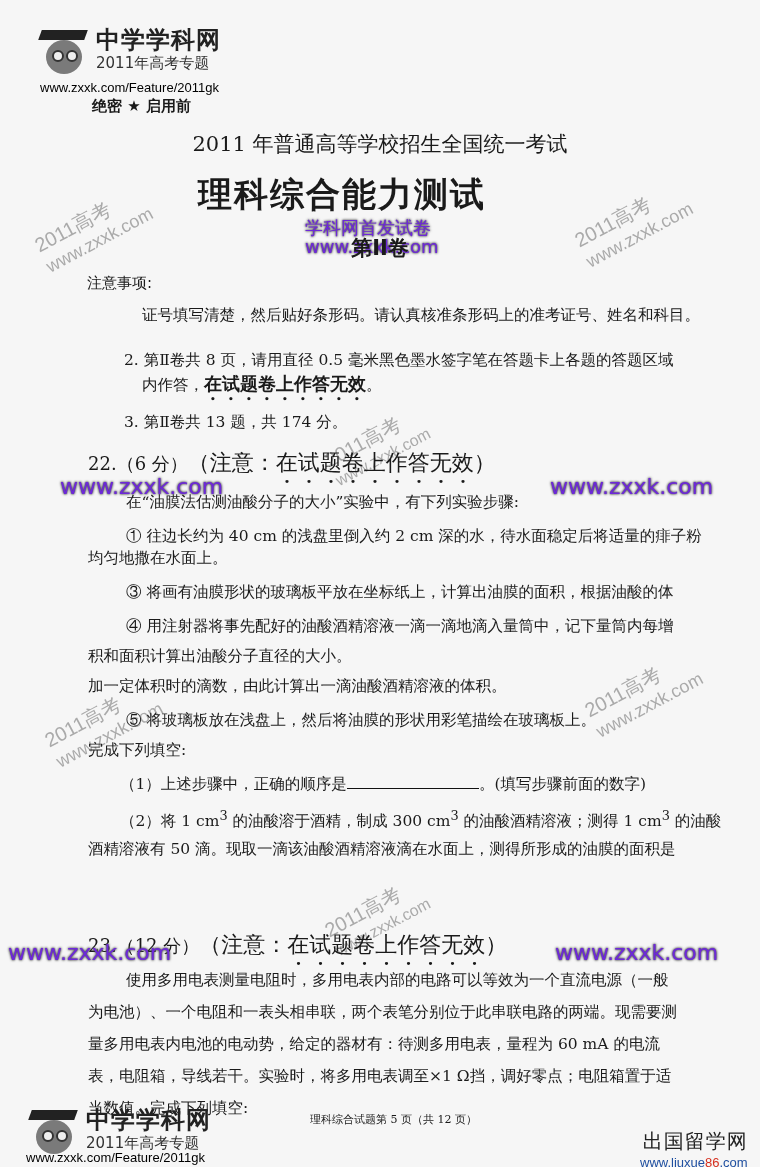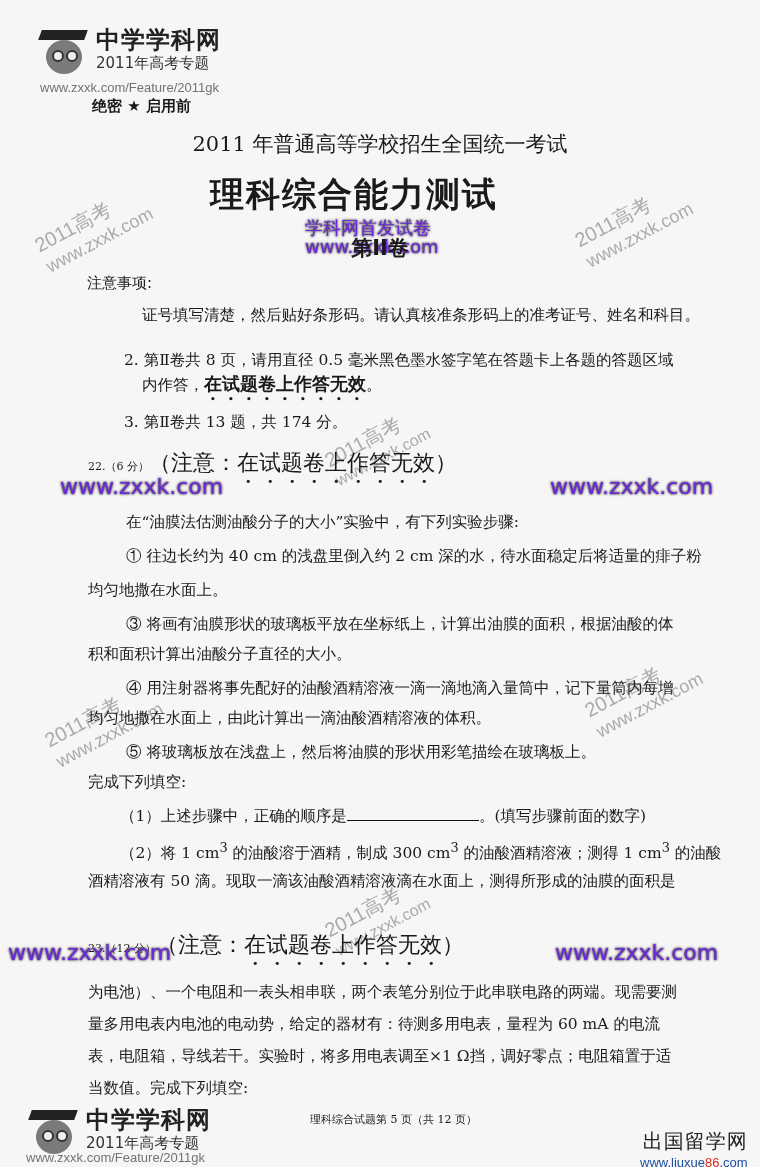--- a/index.html
+++ b/index.html
@@ -6,33 +6,33 @@
   body{width:760px;height:1167px;background:#f6f6f6;position:relative;overflow:hidden;
        font-family:"DejaVu Serif","Liberation Serif",serif;color:#1a1a1a;}
   .abs{position:absolute;}
   .logo{display:flex;align-items:flex-start;}
   .mascot{width:52px;height:52px;position:relative;}
   .mascot .head{position:absolute;left:6px;top:14px;width:36px;height:34px;border-radius:50%;background:#7a7a7a;}
   .mascot .eye{position:absolute;top:24px;width:8px;height:8px;border-radius:50%;background:#eee;border:2px solid #333;}
   .mascot .cap{position:absolute;left:0;top:4px;width:46px;height:10px;background:#222;transform:skewX(-20deg);}
   .logo-title{font-family:"DejaVu Sans",sans-serif;font-weight:bold;font-size:24px;color:#222;letter-spacing:1px;line-height:28px;}
   .logo-sub{font-family:"DejaVu Sans",sans-serif;font-size:15px;color:#333;line-height:18px;}
-  .url{font-family:"Liberation Sans",sans-serif;font-size:13px;color:#737373;}
+  .url{font-family:"Liberation Sans",sans-serif;font-size:13px;color:#000000;}
   .secret{font-family:"DejaVu Sans",sans-serif;font-size:15px;font-weight:bold;}
   .exam-title{font-size:21px;left:0;width:760px;text-align:center;top:130px;}
-  .subject-title{font-family:"DejaVu Sans",sans-serif;font-weight:bold;font-size:34px;left:12px;width:684px;text-align:center;top:172px;letter-spacing:2px;}
+  .subject-title{font-family:"DejaVu Sans",sans-serif;font-weight:bold;font-size:34px;left:0;width:684px;text-align:center;top:172px;letter-spacing:2px;}
   .volume{font-family:"DejaVu Sans",sans-serif;font-weight:bold;font-size:21px;left:0;width:760px;text-align:center;top:234px;}
   .wm-text{font-family:"DejaVu Sans",sans-serif;color:#6d28d9;text-shadow:0 0 3px #555,0 0 2px #333;}
   .diag{font-family:"Liberation Sans",sans-serif;color:#aaa;transform:rotate(-28deg);transform-origin:left top;}
   .para{font-size:15.5px;line-height:20px;}
   .notice-head{font-family:"DejaVu Sans",sans-serif;font-weight:normal;font-size:15px;left:87px;top:274px;}
   .dotted{text-emphasis:dot;-webkit-text-emphasis:dot;text-emphasis-position:under;-webkit-text-emphasis-position:under;}
   .bold-sans{font-family:"DejaVu Sans",sans-serif;font-weight:bold;font-size:18px;}
   .qhead{font-family:"DejaVu Sans",sans-serif;font-size:22px;}
-  .qnum{font-size:11px;font-family:"DejaVu Serif",serif;}
+  .qnum{font-size:18px;font-family:"DejaVu Serif",serif;}
   .blank{display:inline-block;border-bottom:1.5px solid #111;height:16px;vertical-align:baseline;}
   .footer{font-size:11px;left:310px;top:1112px;}
   .liuxue-t{font-family:"DejaVu Sans",sans-serif;font-size:20px;color:#222;letter-spacing:1px;text-align:right;}
   .liuxue-u{font-family:"Liberation Sans",sans-serif;font-size:13px;color:#1f4fa0;}
   .liuxue-u .red{color:#d6301f;}
 </style>
 </head>
 <body>
 
 <div class="abs logo" style="left:40px;top:26px;">
@@ -95,45 +95,46 @@
   <span>3.</span> <span>第Ⅱ卷共 13 题，共 174 分。</span>
 </div>
 
 <div class="abs" style="left:88px;top:448px;">
   <span class="qnum">22.</span><span class="qnum">（6 分）</span><span class="qhead">（</span><span class="qhead">注意：</span><span class="qhead dotted">在试题卷上作答无效</span><span class="qhead">）</span>
 </div>
 <div class="abs wm-text" style="left:60px;top:474px;font-size:22px;">www.zxxk.com</div>
 <div class="abs wm-text" style="left:550px;top:474px;font-size:22px;">www.zxxk.com</div>
 
 <div class="abs para" style="left:88px;top:492px;width:660px;">
-  <div style="padding-left:38px;margin-top:20px;">在“油膜法估测油酸分子的大小”实验中，有下列实验步骤:</div>
+  <div style="padding-left:38px;">在“油膜法估测油酸分子的大小”实验中，有下列实验步骤:</div>
   <div style="padding-left:38px;margin-top:14px;"><span>①</span> <span>往边长约为 40 cm 的浅盘里倒入约 2 cm 深的水，待水面稳定后将适量的痱子粉</span></div>
-  <div style="margin-top:14px;">均匀地撒在水面上。</div>
+  <div style="margin-top:2px;">均匀地撒在水面上。</div>
   <div style="padding-left:38px;margin-top:14px;"><span>③</span> <span>将画有油膜形状的玻璃板平放在坐标纸上，计算出油膜的面积，根据油酸的体</span></div>
+  <div style="padding-left:38px;margin-top:14px;"><span>④</span> <span>用注射器将事先配好的油酸酒精溶液一滴一滴地滴入量筒中，记下量筒内每增</span></div>
   <div style="margin-top:10px;">积和面积计算出油酸分子直径的大小。</div>
-  <div style="padding-left:38px;margin-top:14px;"><span>④</span> <span>用注射器将事先配好的油酸酒精溶液一滴一滴地滴入量筒中，记下量筒内每增</span></div>
-  <div style="margin-top:10px;">均匀地撒在水面上，由此计算出一滴油酸酒精溶液的体积。</div>
+  <div style="margin-top:10px;">加一定体积时的滴数，由此计算出一滴油酸酒精溶液的体积。</div>
   <div style="padding-left:38px;margin-top:14px;"><span>⑤</span> <span>将玻璃板放在浅盘上，然后将油膜的形状用彩笔描绘在玻璃板上。</span></div>
   <div style="margin-top:10px;">完成下列填空:</div>
   <div style="padding-left:32px;margin-top:12px;">
     <span>（1）上述步骤中，正确的顺序是</span><span class="blank" style="width:132px;"></span><span>。(填写步骤前面的数字)</span>
   </div>
   <div style="padding-left:32px;margin-top:12px;">
     <span>（2）将 1 cm</span><sup>3</sup><span> 的油酸溶于酒精，制成 300 cm</span><sup>3</sup><span> 的油酸酒精溶液；测得 1 cm</span><sup>3</sup><span> 的油酸</span>
   </div>
   <div style="margin-top:8px;">酒精溶液有  50  滴。现取一滴该油酸酒精溶液滴在水面上，测得所形成的油膜的面积是</div>
 </div>
 
 <div class="abs" style="left:88px;top:930px;">
   <span class="qnum">23.</span><span class="qnum">（12 分）</span><span class="qhead">（</span><span class="qhead">注意：</span><span class="qhead dotted">在试题卷上作答无效</span><span class="qhead">）</span>
 </div>
 <div class="abs wm-text" style="left:8px;top:940px;font-size:22px;">www.zxxk.com</div>
 <div class="abs wm-text" style="left:555px;top:940px;font-size:22px;">www.zxxk.com</div>
 
 <div class="abs para" style="left:88px;top:970px;width:660px;">
+  <div style="padding-left:38px;">使用多用电表测量电阻时，多用电表内部的电路可以等效为一个直流电源（一般</div>
   <div style="margin-top:12px;">为电池）、一个电阻和一表头相串联，两个表笔分别位于此串联电路的两端。现需要测</div>
   <div style="margin-top:12px;">量多用电表内电池的电动势，给定的器材有：待测多用电表，量程为  60  mA  的电流</div>
   <div style="margin-top:12px;">表，电阻箱，导线若干。实验时，将多用电表调至×1 Ω挡，调好零点；电阻箱置于适</div>
   <div style="margin-top:12px;">当数值。完成下列填空:</div>
 </div>
 
 <div class="abs logo" style="left:30px;top:1106px;">
   <div class="mascot">
     <div class="cap"></div>
       <div class="head"></div>

